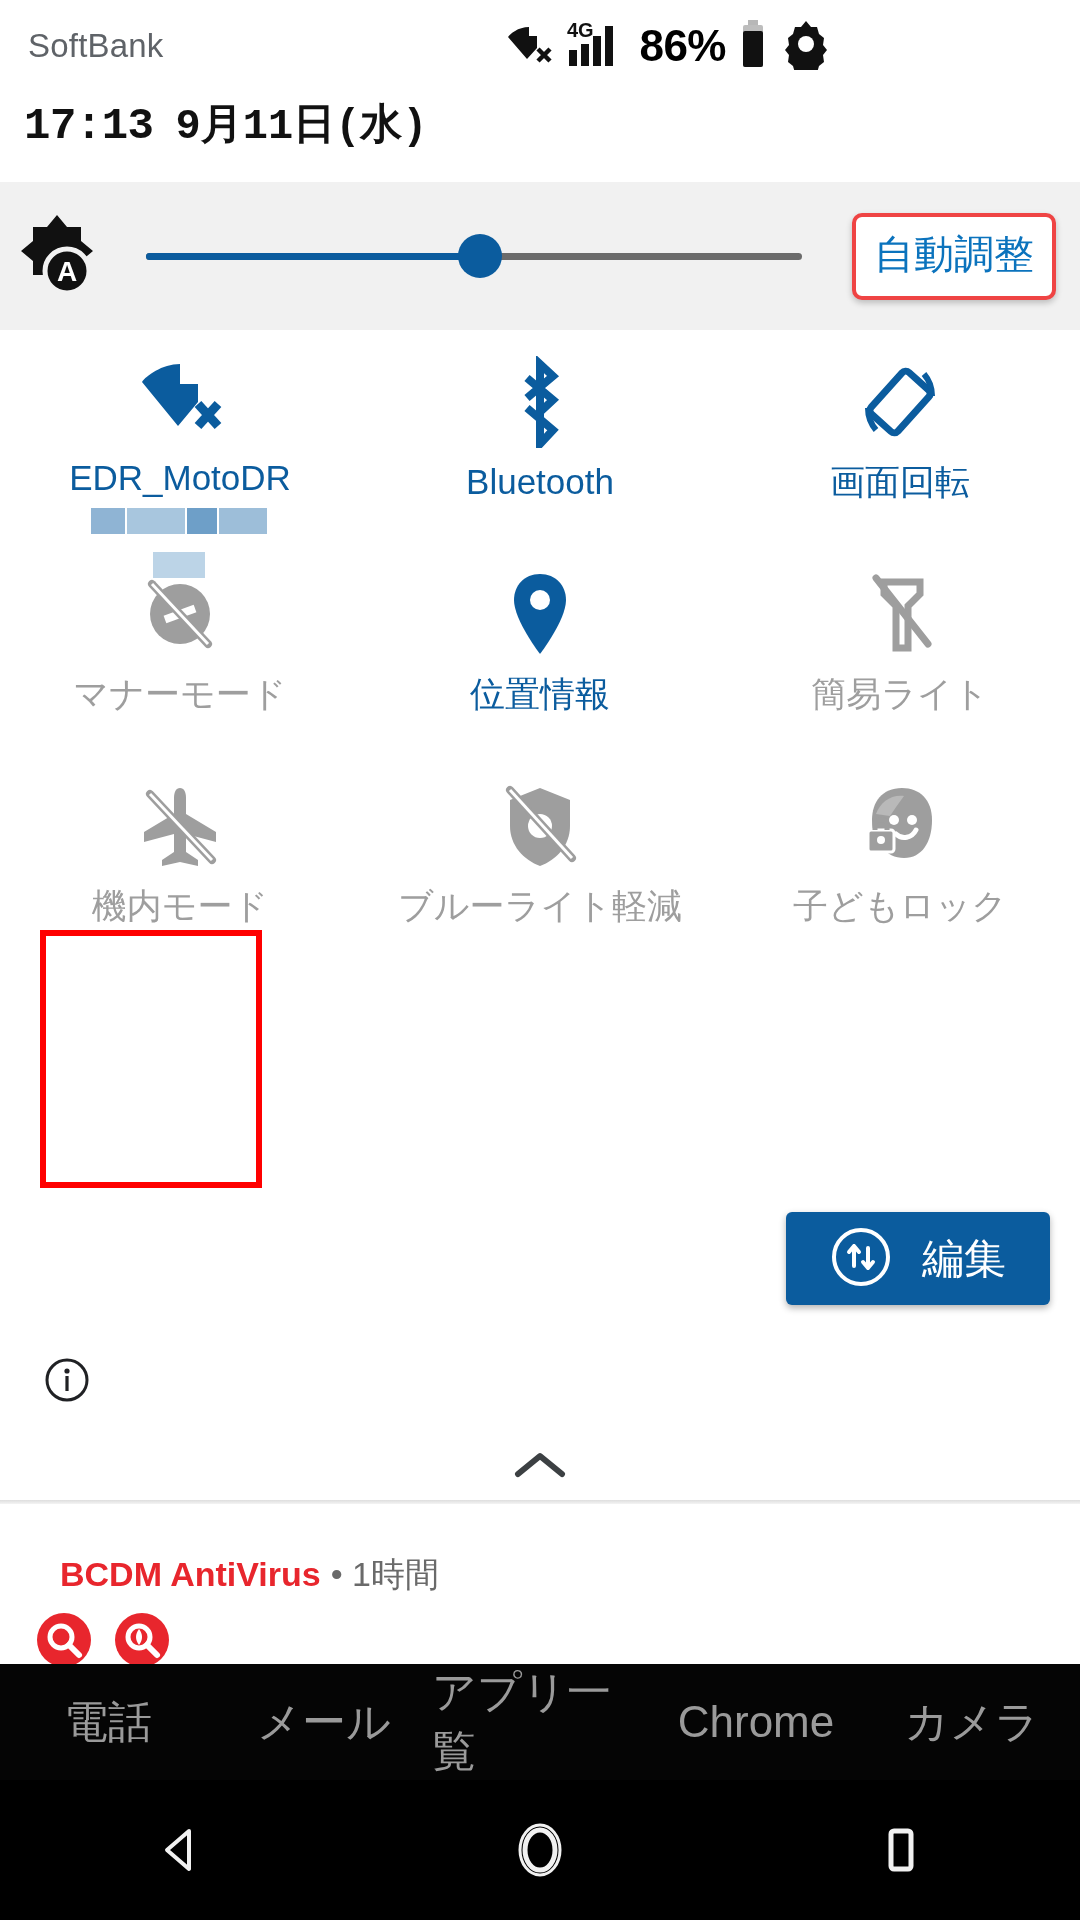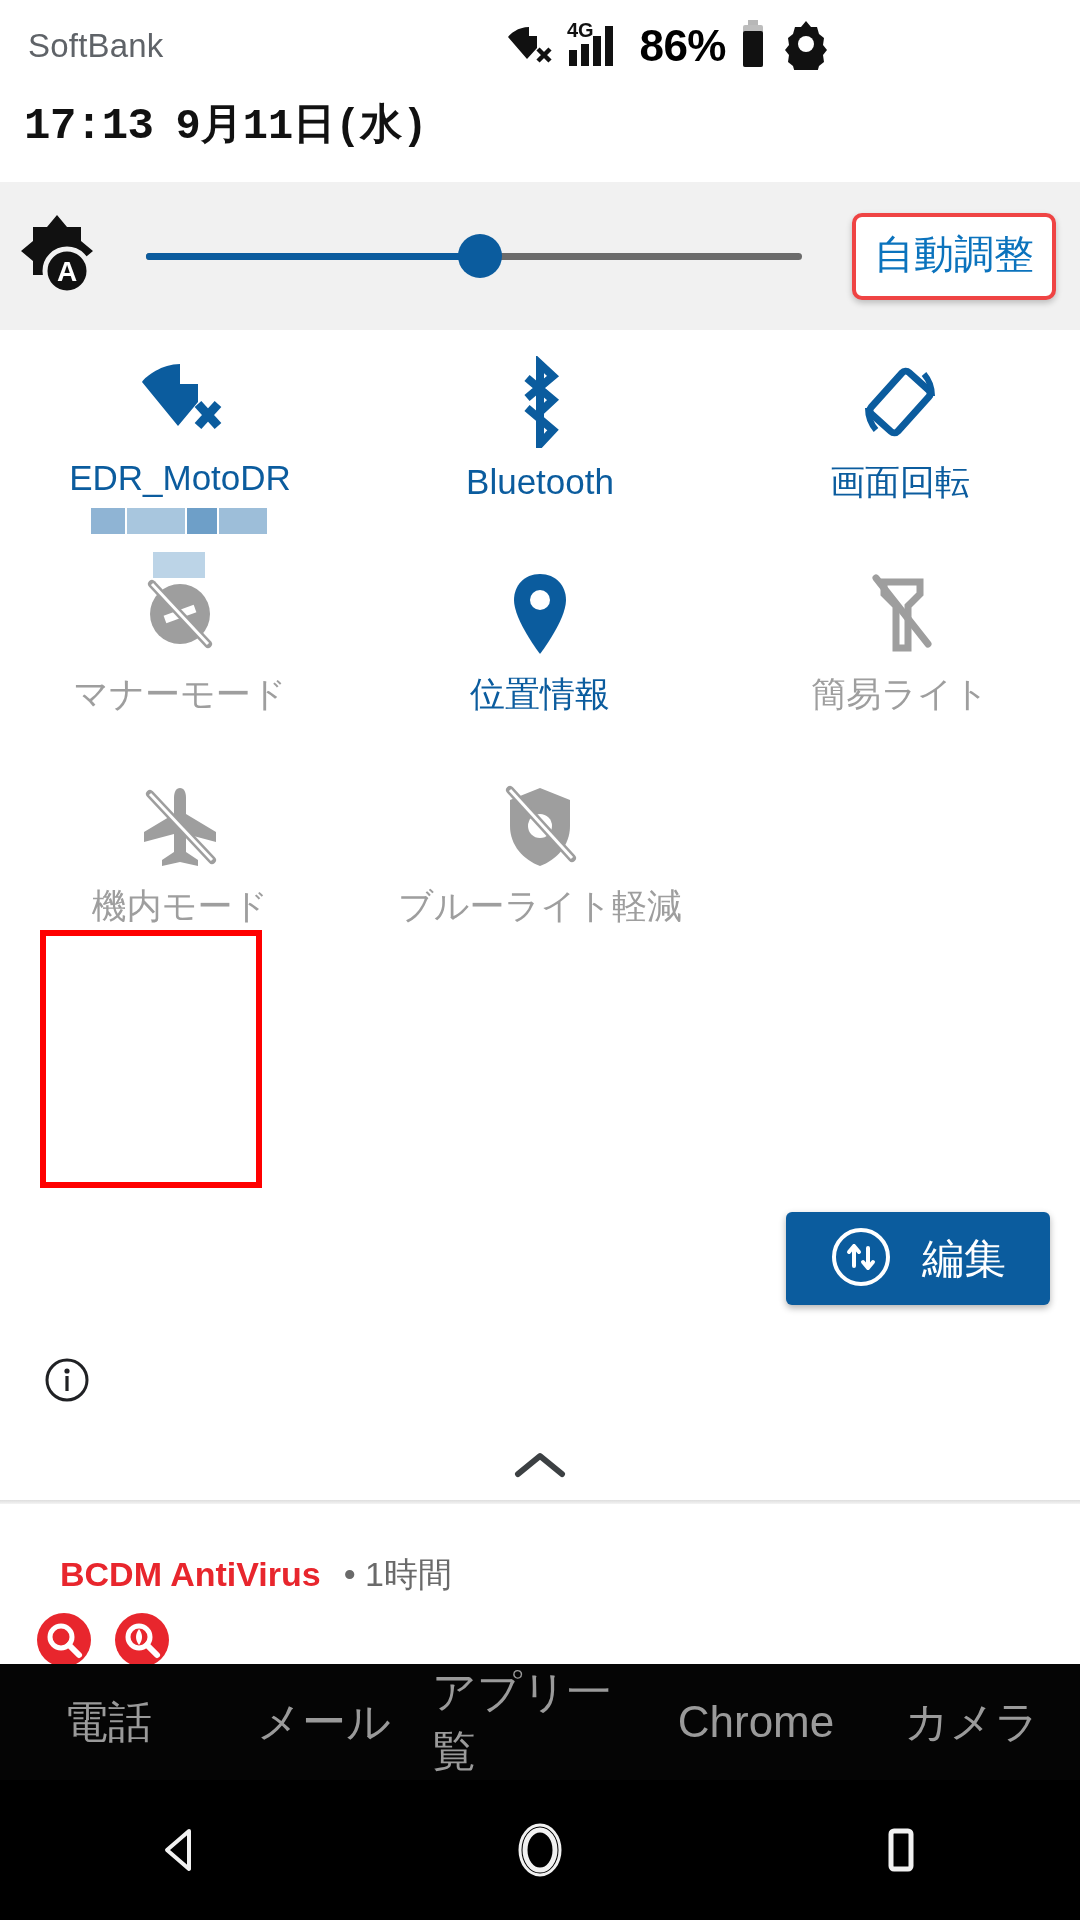--- a/index.html
+++ b/index.html
@@ -85,21 +85,21 @@
     display:flex;align-items:center;justify-content:space-between;
     padding:0 44px 0 44px;box-sizing:border-box;
   }
   .managed-txt{font-size:35px;color:#202124;}
 
   .chevron-row{position:absolute;top:1432px;left:0;width:1080px;height:70px;display:flex;align-items:center;justify-content:center;}
   .panel-divider{position:absolute;top:1500px;left:0;width:1080px;height:4px;background:linear-gradient(#dedede,#f4f4f4);}
 
   
   .notif{position:absolute;top:1520px;left:0;width:1080px;height:144px;}
-  .notif-head{position:absolute;top:32px;left:60px;font-size:34px;display:flex;align-items:baseline;gap:23px;}
+  .notif-head{position:absolute;top:32px;left:60px;font-size:34px;display:flex;align-items:baseline;gap:10px;}
   .notif-app{color:#e8262d;font-weight:bold;}
   .notif-meta{color:#6a6a6a;}
   .notif-icons{position:absolute;top:92px;left:36px;display:flex;gap:22px;}
 
   
   .dock{
     position:absolute;top:1664px;left:0;width:1080px;height:116px;
     background:#050505;display:flex;align-items:center;
   }
   .dock-item{flex:1;display:flex;flex-direction:column;align-items:center;justify-content:center;}
@@ -260,20 +260,35 @@
         <div class="tile-ico">
           <svg width="92" height="92" viewBox="0 0 92 92">
             <path d="M46 8 L76 20 L76 46 C76 66 62 80 46 86 C30 80 16 66 16 46 L16 20 Z" fill="#9e9e9e"></path>
             <circle cx="46" cy="46" r="12" fill="#fff"></circle>
             <path d="M16 10 L78 78" stroke="#9e9e9e" stroke-width="8" stroke-linecap="round"></path>
             <path d="M16 10 L78 78" stroke="#fff" stroke-width="3"></path>
           </svg>
         </div>
         <div class="tile-label off">ブルーライト軽減</div>
       </div>
+      <div class="tile">
+        <div class="tile-ico">
+          <svg width="92" height="92" viewBox="0 0 92 92">
+            <path d="M48 8 C28 8 18 22 18 40 C18 62 32 78 50 78 C68 78 78 62 78 40 C78 20 66 8 48 8 Z" fill="#9e9e9e"></path>
+            <path d="M22 34 C26 22 38 14 50 16 C44 24 40 30 36 36 Z" fill="#b9b9b9"></path>
+            <circle cx="40" cy="40" r="5" fill="#fff"></circle>
+            <circle cx="58" cy="40" r="5" fill="#fff"></circle>
+            <path d="M42 54 C48 60 58 58 62 50" stroke="#fff" stroke-width="5" fill="none" stroke-linecap="round"></path>
+            <rect x="14" y="50" width="26" height="22" rx="3" fill="#9e9e9e" stroke="#fff" stroke-width="3"></rect>
+            <path d="M21 50 L21 44 C21 38 33 38 33 44 L33 50" stroke="#9e9e9e" stroke-width="5" fill="none"></path>
+            <circle cx="27" cy="60" r="4" fill="#fff"></circle>
+          </svg>
+        </div>
+        <div class="tile-label off">子どもロック</div>
+      </div>
     </div>
   </div>
 
   <div class="highlight-box"></div>
 
   <div class="editrow">
     <button class="edit-btn">
       <span>
         <svg width="62" height="62" viewBox="0 0 62 62">
           <circle cx="31" cy="31" r="27" fill="none" stroke="#fff" stroke-width="4"></circle>

